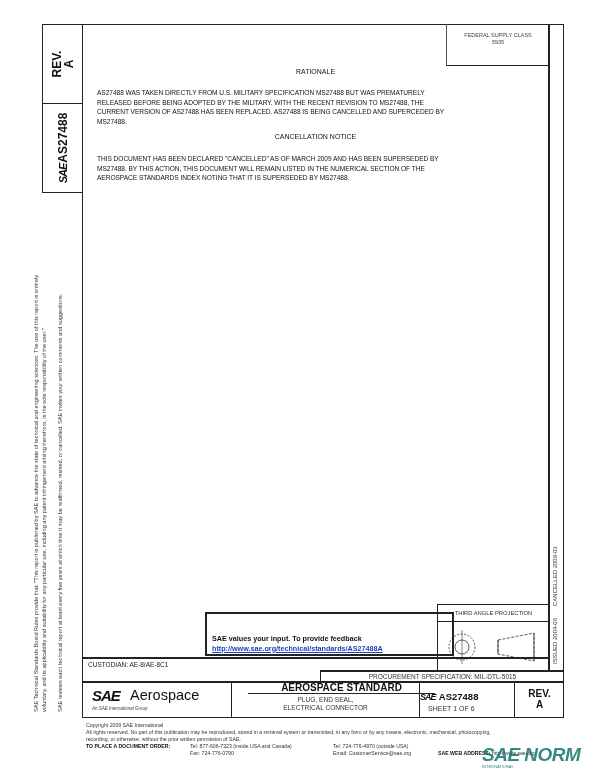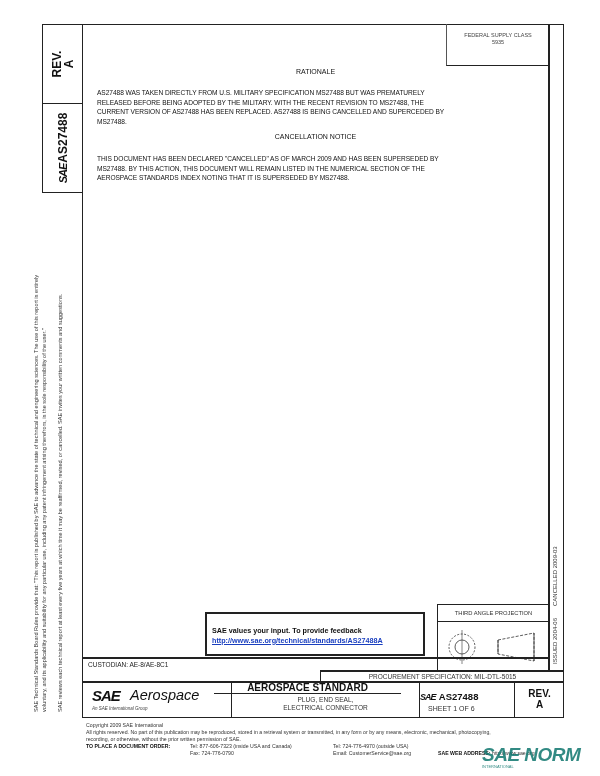--- a/index.html
+++ b/index.html
@@ -11,32 +11,32 @@
   .tab-rev { top:24px; height:80px; }
   .tab-num { top:103px; height:90px; }
   .rot { position:absolute; left:50%; top:50%; transform:translate(-50%,-50%) rotate(-90deg); white-space:nowrap; text-align:center; }
   .tab-rev .rot { font-weight:bold; font-size:12px; line-height:12px; }
   .tab-num .rot { font-weight:bold; font-size:12px; }
   .sae-mini { font-weight:900; font-style:italic; font-size:11px; letter-spacing:-1px; margin-right:1px; }
   .h-center { position:absolute; left:82px; width:467px; text-align:center; font-size:7px; }
   .para { position:absolute; left:97px; width:430px; font-size:6.6px; line-height:9.6px; letter-spacing:-0.05px; }
   .side-text { position:absolute; white-space:nowrap; font-size:5.6px; color:#333; transform-origin:left top; transform:rotate(-90deg); }
   .right-vert { position:absolute; white-space:nowrap; font-size:6px; color:#333; transform-origin:left top; transform:rotate(-90deg); }
-  .feedback { position:absolute; left:205px; top:612px; width:220px; height:44px; border:2px solid #222; box-sizing:border-box; padding:12px 5px; font-size:7.2px; font-weight:bold; line-height:9.5px; }
+  .feedback { position:absolute; left:205px; top:612px; width:249px; height:44px; border:2px solid #222; box-sizing:border-box; padding:20px 5px; font-size:7.2px; font-weight:bold; line-height:9.5px; }
   .feedback a { color:#1a3fbf; text-decoration:underline; }
   .proj { position:absolute; left:437px; top:604px; width:112px; height:67px; border:1px solid #222; border-right:none; box-sizing:border-box; }
   .proj-title { height:16px; border-bottom:1px solid #222; font-size:5.8px; text-align:center; line-height:16px; color:#333; }
   .row-line { position:absolute; height:1.5px; background:#222; }
   .cust { position:absolute; left:88px; top:661px; font-size:6.5px; color:#222; }
   .proc { position:absolute; left:320px; top:671px; width:244px; height:12px; border-left:1px solid #222; box-sizing:border-box; text-align:center; font-size:6.5px; line-height:12px; color:#333; }
   .logo-cell { position:absolute; left:82px; top:681px; width:150px; height:37px; border-right:1.5px solid #222; box-sizing:border-box; }
   .logo-sae { position:absolute; left:10px; top:6px; font-size:15px; font-weight:900; font-style:italic; letter-spacing:-1px; }
-  .logo-aero { position:absolute; left:48px; top:6px; font-size:14.5px; font-style:italic; font-weight:normal; }
+  .logo-aero { position:absolute; left:48px; top:6px; font-size:14.5px; font-weight:normal; }
   .logo-sub { position:absolute; left:10px; top:25px; font-size:4.5px; color:#444; font-style:italic; }
-  .std-title { position:absolute; left:214px; top:681px; width:187px; height:13px; border-bottom:1px solid #222; text-align:center; font-size:10px; font-weight:bold; line-height:13px; box-sizing:border-box; }
+  .std-title { position:absolute; left:248px; top:681px; width:187px; height:13px; border-bottom:1px solid #222; text-align:center; font-size:10px; font-weight:bold; line-height:13px; box-sizing:border-box; }
   .std-desc { position:absolute; left:232px; top:696px; width:187px; text-align:center; font-size:6.6px; line-height:8px; color:#333; }
   .docno-cell { position:absolute; left:419px; top:681px; width:96px; height:37px; border-left:1.5px solid #222; border-right:1.5px solid #222; box-sizing:border-box; }
   .docno { position:absolute; left:0; top:10px; font-size:9.5px; font-weight:bold; }
   .sheet { position:absolute; left:8px; top:24px; font-size:7px; color:#333; }
   .rev-cell { position:absolute; left:515px; top:681px; width:49px; height:37px; text-align:center; font-size:10px; font-weight:bold; line-height:11px; padding-top:7px; box-sizing:border-box; }
   .foot { position:absolute; font-size:5.2px; color:#333; white-space:nowrap; }
   .foot b { color:#111; }
   .wm { position:absolute; left:482px; top:744px; font-weight:900; font-style:italic; color:#0f766e; }
 </style>
 </head>

